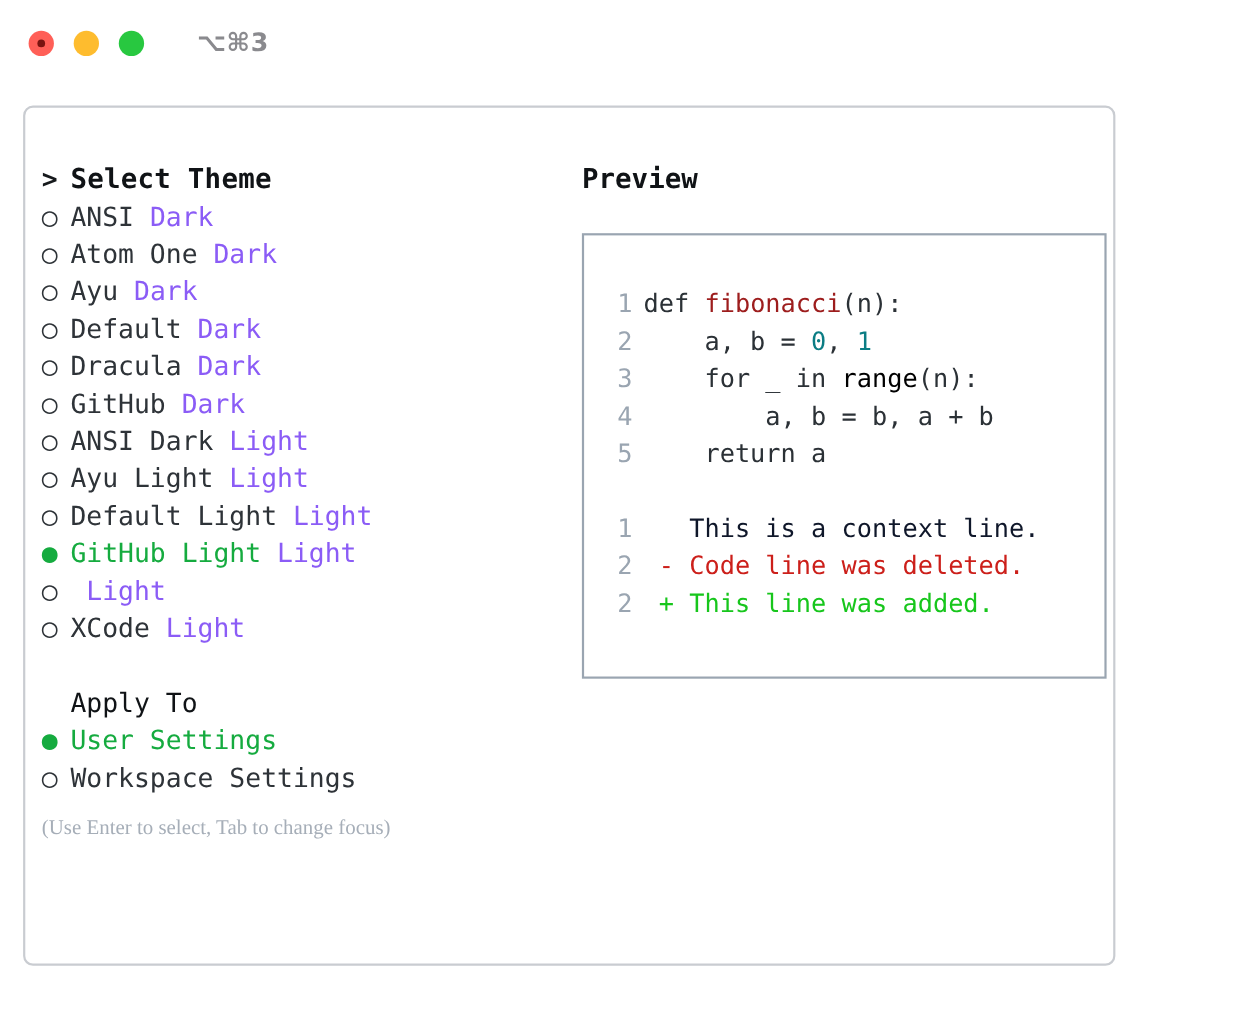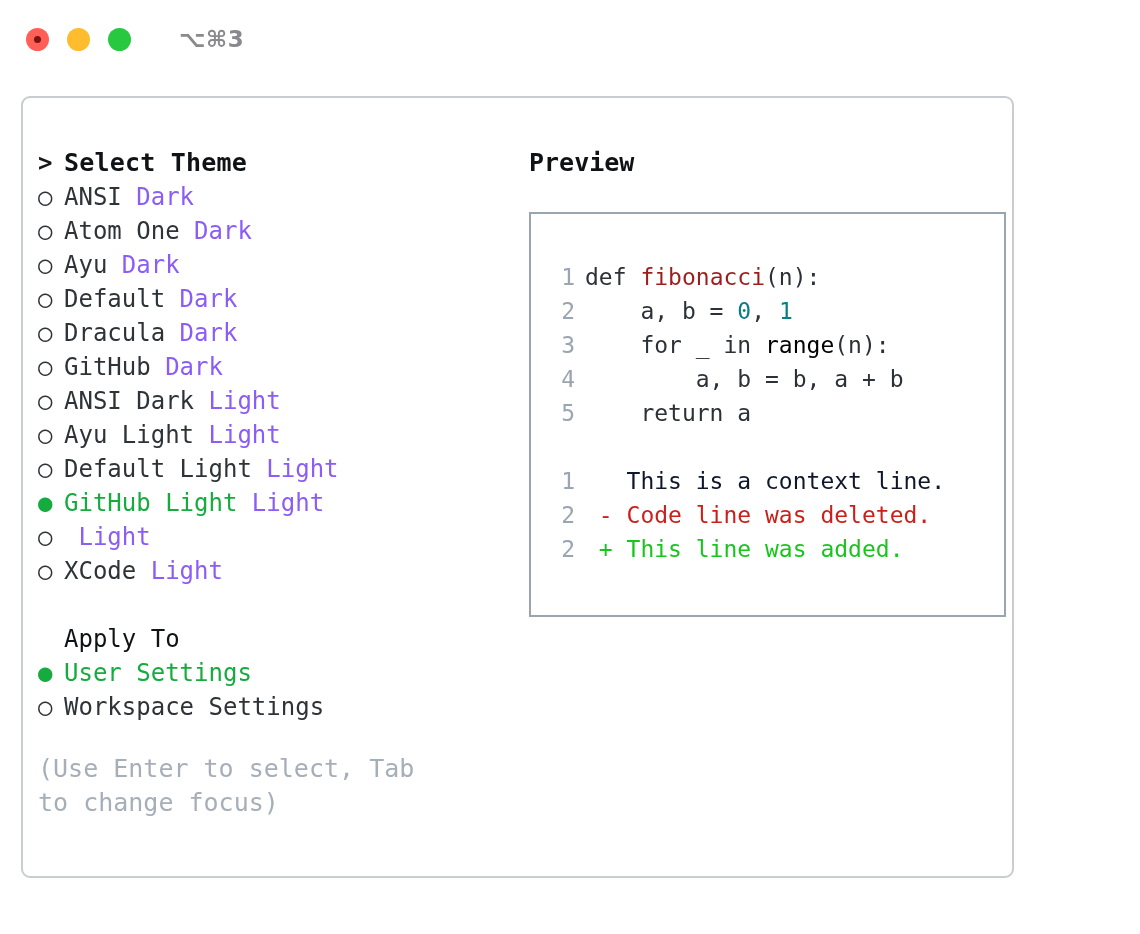--- a/index.html
+++ b/index.html
@@ -135,26 +135,27 @@
   .section-title {
     font-size: 24px;
     color: #101316;
     font-weight: 400;
     text-align: center;
   }
 
   .spacer-row { height: 34px; }
 
   .hint {
-    margin-top: 28px;
-    font-size: 25px;
+    margin-top: 12px;
+    font-size: 19px;
     line-height: 34px;
     color: #a6aeb8;
     width: 408px;
     word-spacing: 0px;
+    font-family: Liberation Serif, serif;
   }
 
   
   .right-col {
     position: absolute;
     left: 506px;
     top: 48px;
     width: 490px;
   }
   .preview-title {

